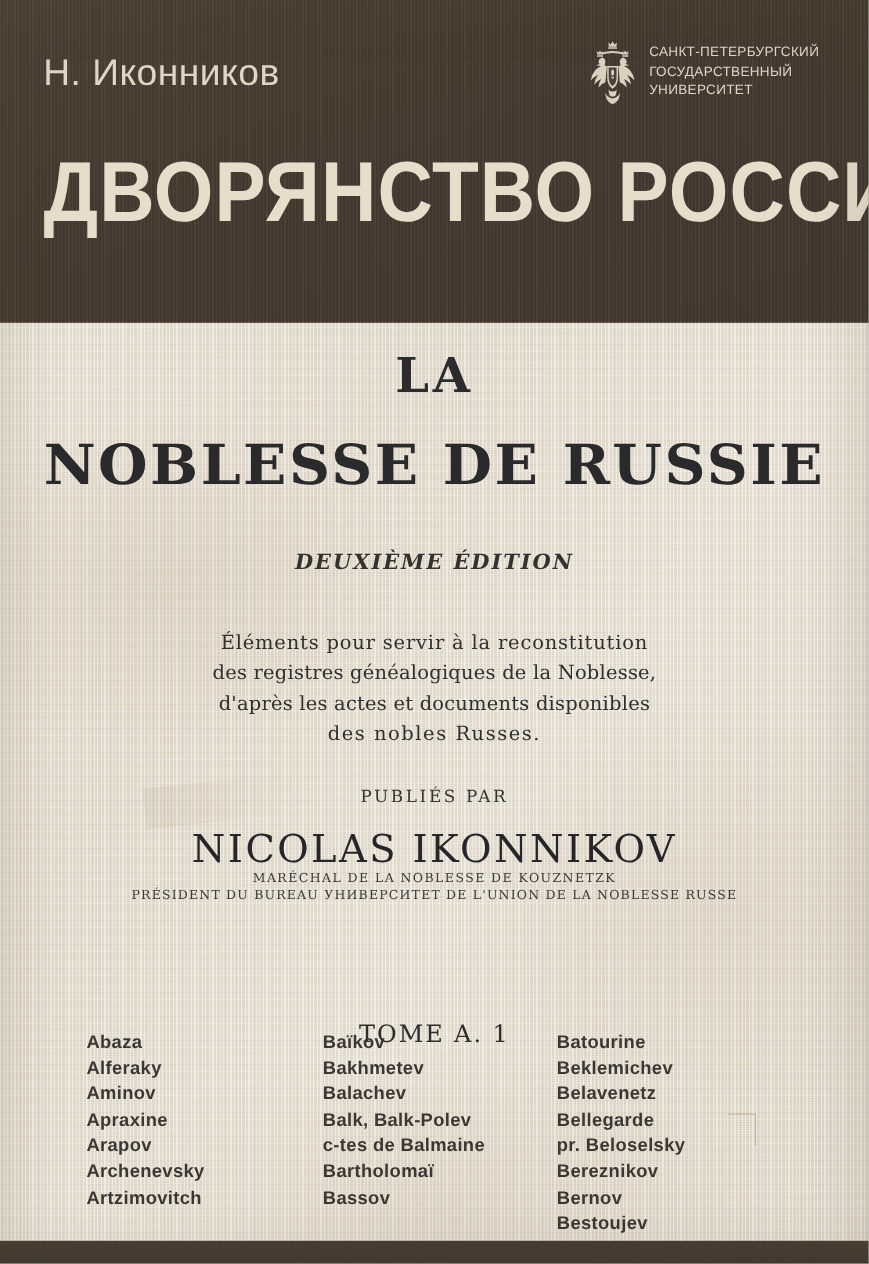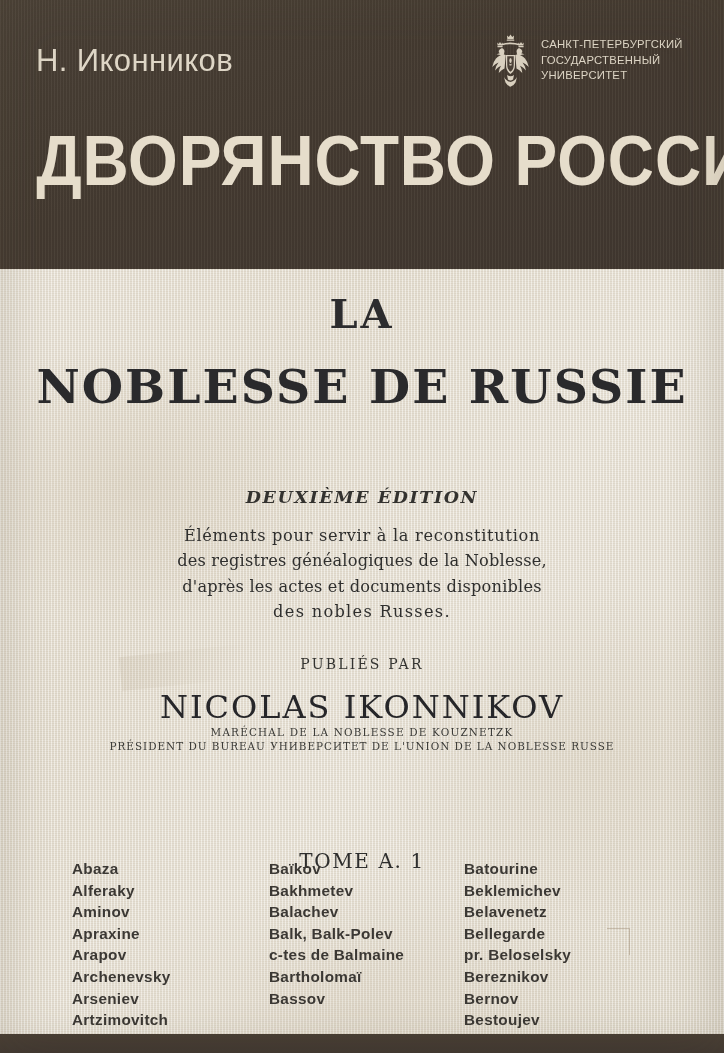--- a/index.html
+++ b/index.html
@@ -140,21 +140,20 @@
     position: absolute;
     left: 0; top: 459px;
     width: 724px;
     text-align: center;
     font-family: "DejaVu Serif", serif;
     font-style: italic;
     font-weight: 700;
     font-size: 17.5px;
     letter-spacing: 1.6px;
     color: #33322f;
-    margin-top: 28px;
   }
 
   
   .fr-desc {
     position: absolute;
     left: 112px; top: 523px;
     width: 500px;
     text-align: center;
     font-family: "DejaVu Serif", serif;
     font-weight: 400;
@@ -339,21 +338,20 @@
   <div class="tome">TOME A. 1</div>
 
   <div class="names">
     <div class="names-col c1">
       <div>Abaza</div>
       <div>Alferaky</div>
       <div>Aminov</div>
       <div>Apraxine</div>
       <div>Arapov</div>
       <div>Archenevsky</div>
-      <div>Arseniev</div>
       <div>Artzimovitch</div>
     </div>
     <div class="names-col c2">
       <div>Baïkov</div>
       <div>Bakhmetev</div>
       <div>Balachev</div>
       <div>Balk, Balk-Polev</div>
       <div>c-tes de Balmaine</div>
       <div>Bartholomaï</div>
       <div>Bassov</div>

